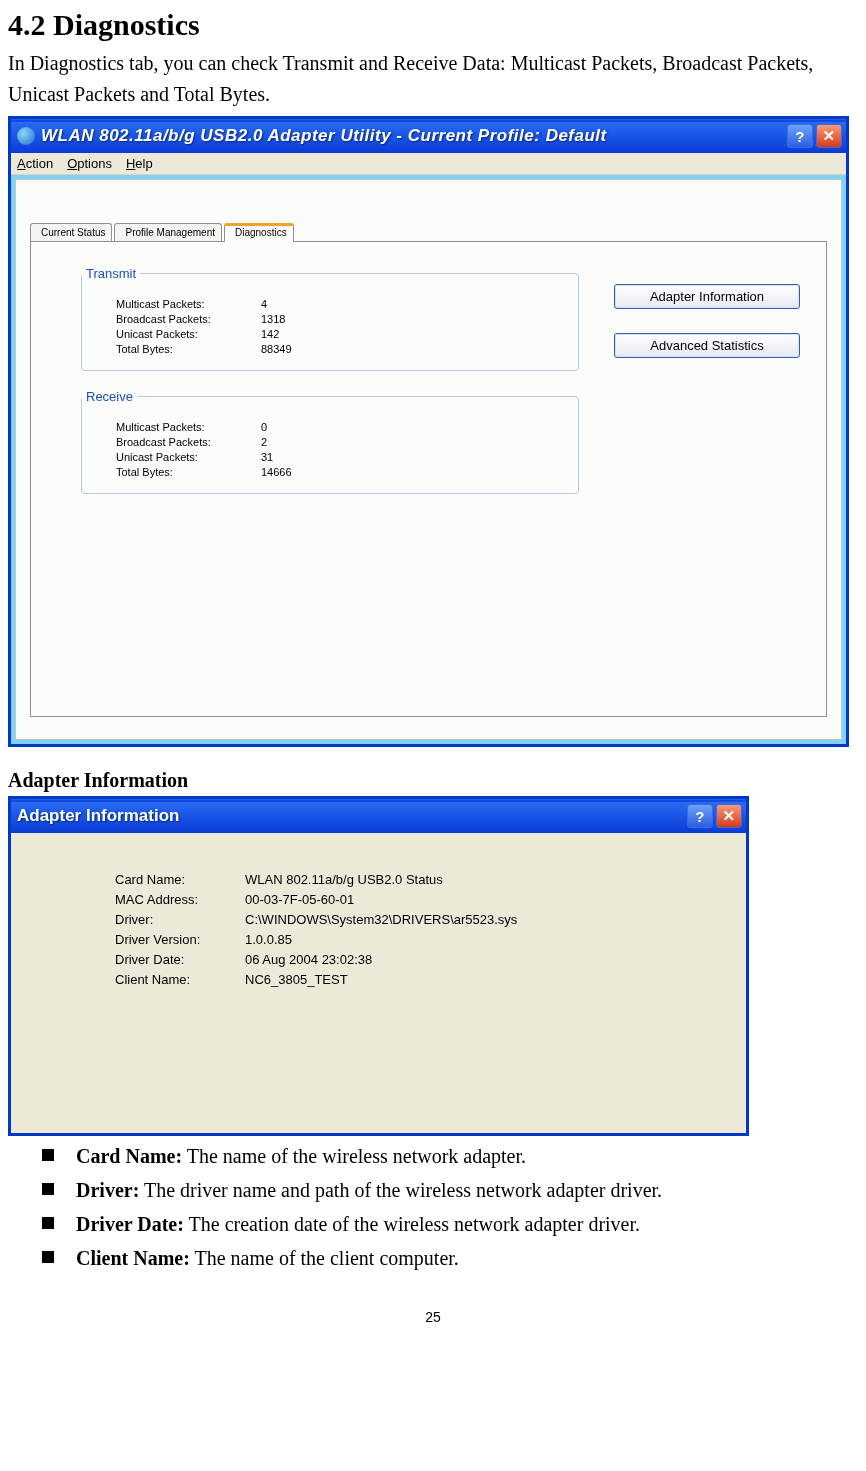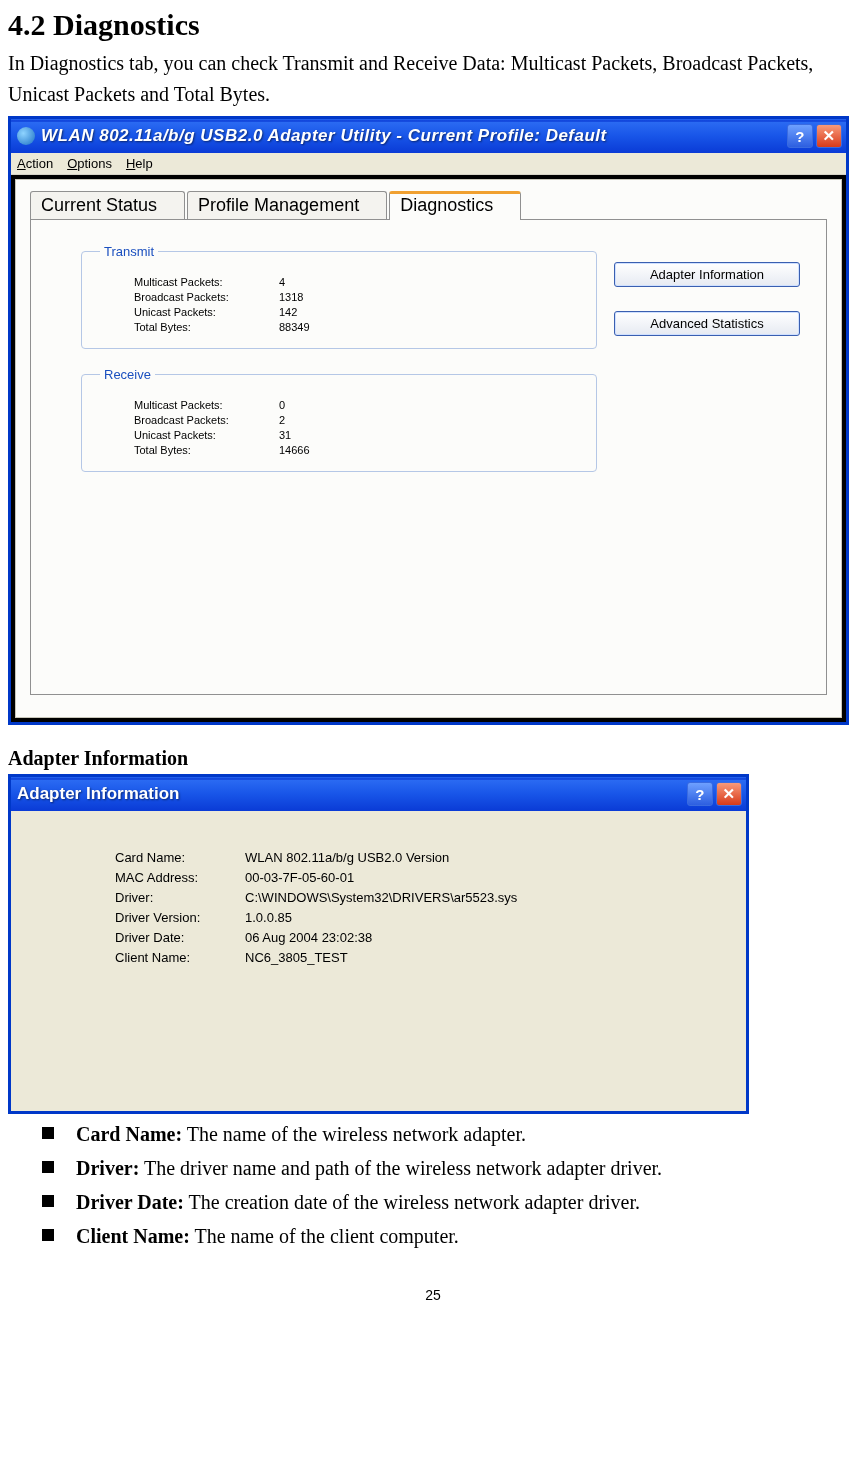--- a/index.html
+++ b/index.html
@@ -16,21 +16,21 @@
     font-weight: bold;
     margin: 0 0 6px 0;
   }
   p.intro {
     margin: 0 0 6px 0;
     line-height: 1.55;
   }
   .win-outer {
     border: 3px solid #0038c8;
     width: 835px;
-    background: #000000;
+    background: #7dd3fc;
     margin-bottom: 22px;
     font-family: Tahoma, Verdana, sans-serif;
   }
   .titlebar {
     background: linear-gradient(to bottom, #2a6af2 0%, #0a3bd6 6%, #2a6af2 10%, #1855e8 50%, #0a3bd6 100%);
     color: #fff;
     display: flex;
     align-items: center;
     padding: 2px 4px 2px 6px;
     font-size: 17px;
@@ -81,42 +81,43 @@
   .tabs {
     display: flex;
     gap: 2px;
     position: relative;
     top: 1px;
   }
   .tab {
     border: 1px solid #909090;
     border-bottom: none;
     background: #f4f3ef;
-    padding: 3px 27px 4px 10px;
-    font-size: 18px;
+    padding: 3px 6px 4px 10px;
+    font-size: 10px;
     border-radius: 3px 3px 0 0;
+    margin-top: 32px;
   }
   .tab.active {
     background: #fcfcfa;
     border-top: 3px solid #f0a030;
     padding-top: 1px;
     position: relative;
     z-index: 2;
   }
   .tabpage {
     border: 1px solid #909090;
     background: #fcfcfa;
     padding: 24px 20px 30px 50px;
     min-height: 420px;
     position: relative;
   }
   fieldset.xp {
     border: 1px solid #b5c7e6;
     border-radius: 4px;
-    padding: 14px 16px 12px 18px;
+    padding: 14px 16px 12px 0;
     margin: 0 230px 18px 0;
     width: 480px;
   }
   fieldset.xp legend {
     color: #1a4fbf;
     padding: 0 4px;
     font-size: 13px;
   }
   .row { display: flex; margin: 3px 0 3px 34px; font-size: 11px; }
   .row .lbl { width: 145px; }
@@ -251,21 +252,21 @@
 
 <div class="win-outer small">
   <div class="titlebar">
     <div class="tb-title" style="font-style:normal; font-weight:bold; letter-spacing:0;">Adapter Information</div>
     <div class="tb-btn tb-help">?</div>
     <div class="tb-btn tb-close">✕</div>
   </div>
   <div class="info-body">
     <div class="info-row">
         <span class="lbl">Card Name:</span>
-        <span>WLAN 802.11a/b/g USB2.0 Version</span>
+        <span>WLAN 802.11a/b/g USB2.0 Status</span>
       </div>
     <div class="info-row">
         <span class="lbl">MAC Address:</span>
         <span>00-03-7F-05-60-01</span>
       </div>
     <div class="info-row">
         <span class="lbl">Driver:</span>
         <span>C:\WINDOWS\System32\DRIVERS\ar5523.sys</span>
       </div>
     <div class="info-row">

